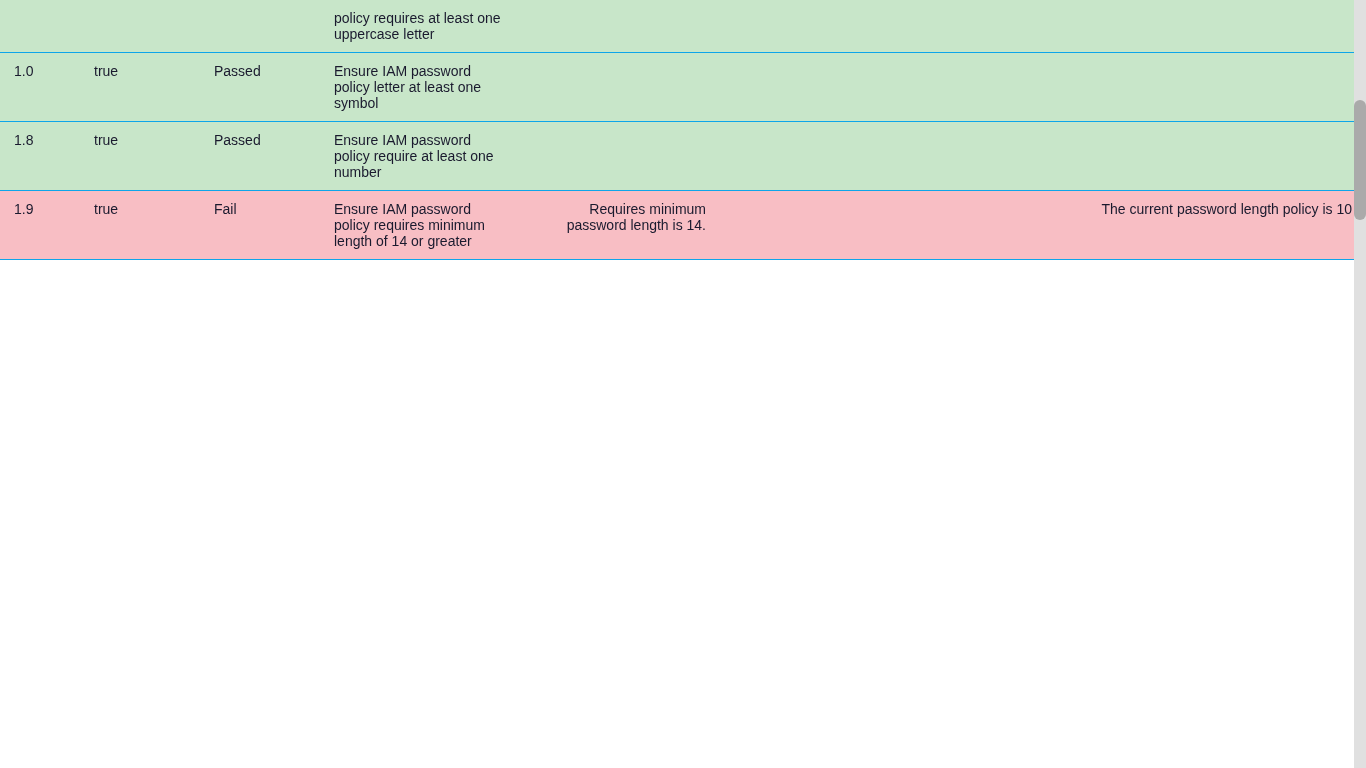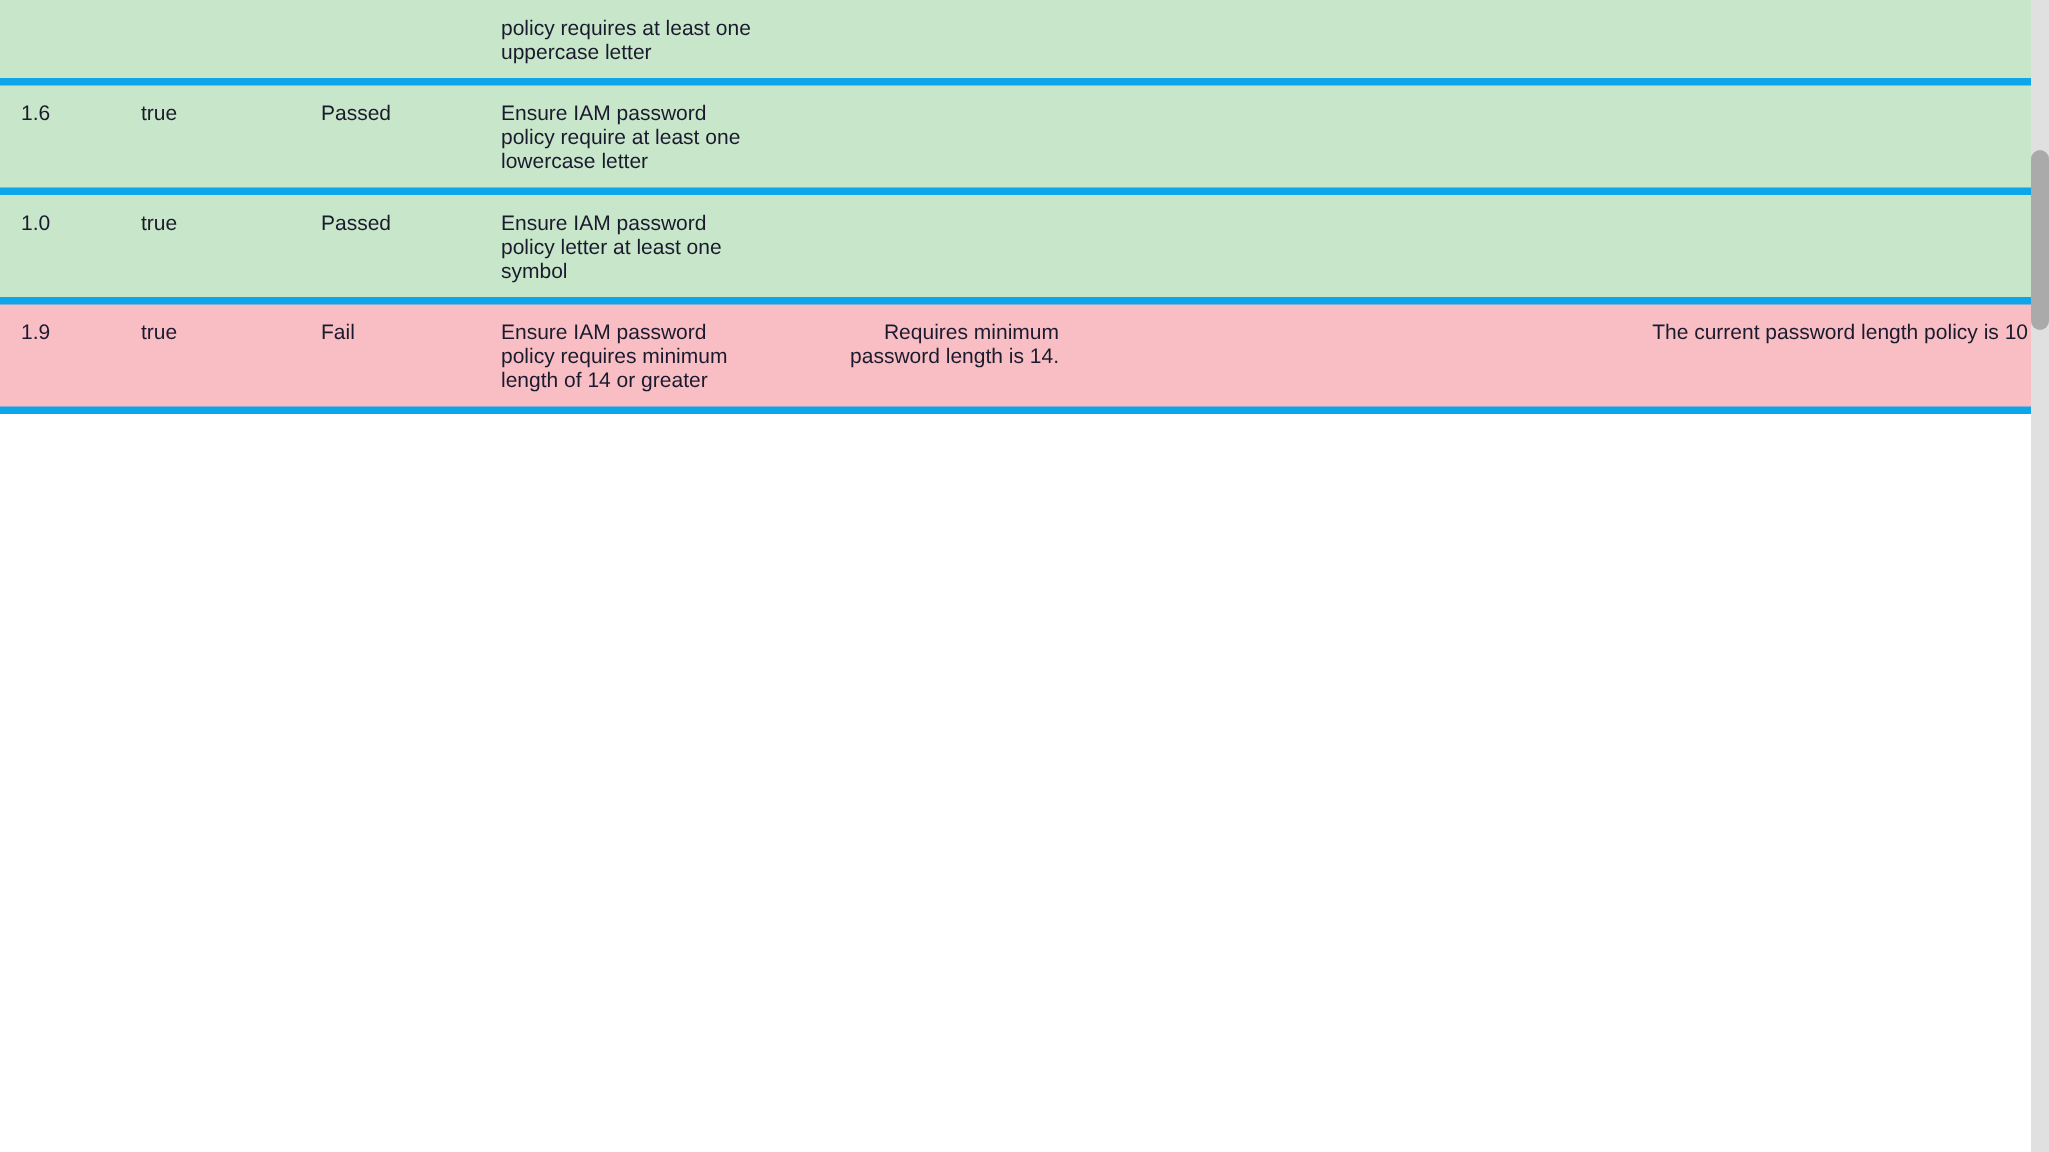--- a/index.html
+++ b/index.html
@@ -17,21 +17,21 @@
       width: 1366px;
       overflow: hidden;
     }
     table {
       width: 100%;
       border-collapse: collapse;
     }
     td {
       padding: 10px 14px;
       vertical-align: top;
-      border-bottom: 5px solid #0ea5e9;
+      border-bottom: 1px solid #0ea5e9;
     }
     .row-pass {
       background-color: #c8e6c9;
     }
     .row-fail {
       background-color: #f8bec4;
       padding-left: 40px;
     }
     .col-id {
       width: 80px;
@@ -63,38 +63,38 @@
 
       <tr class="row-pass">
         <td class="col-id"></td>
         <td class="col-bool"></td>
         <td class="col-status"></td>
         <td class="col-check">policy requires at least one uppercase letter</td>
         <td class="col-expected"></td>
         <td class="col-actual"></td>
       </tr>
 
-      <tr class="row-pass">
-        <td class="col-id">1.6</td>
-        <td class="col-bool">true</td>
-        <td class="col-status">Passed</td>
-        <td class="col-check">Ensure IAM password policy require at least one lowercase letter</td>
-        <td class="col-expected"></td>
-        <td class="col-actual"></td>
-      </tr>
 
       <tr class="row-pass">
         <td class="col-id">1.0</td>
         <td class="col-bool">true</td>
         <td class="col-status">Passed</td>
         <td class="col-check">Ensure IAM password policy letter at least one symbol</td>
         <td class="col-expected"></td>
         <td class="col-actual"></td>
       </tr>
 
+      <tr class="row-pass">
+        <td class="col-id">1.8</td>
+        <td class="col-bool">true</td>
+        <td class="col-status">Passed</td>
+        <td class="col-check">Ensure IAM password policy require at least one number</td>
+        <td class="col-expected"></td>
+        <td class="col-actual"></td>
+      </tr>
 
       <tr class="row-fail">
         <td class="col-id">1.9</td>
         <td class="col-bool">true</td>
         <td class="col-status">Fail</td>
         <td class="col-check">Ensure IAM password policy requires minimum length of 14 or greater</td>
         <td class="col-expected">Requires minimum password length is 14.</td>
         <td class="col-actual">The current password length policy is 10</td>
       </tr>
     </tbody>

